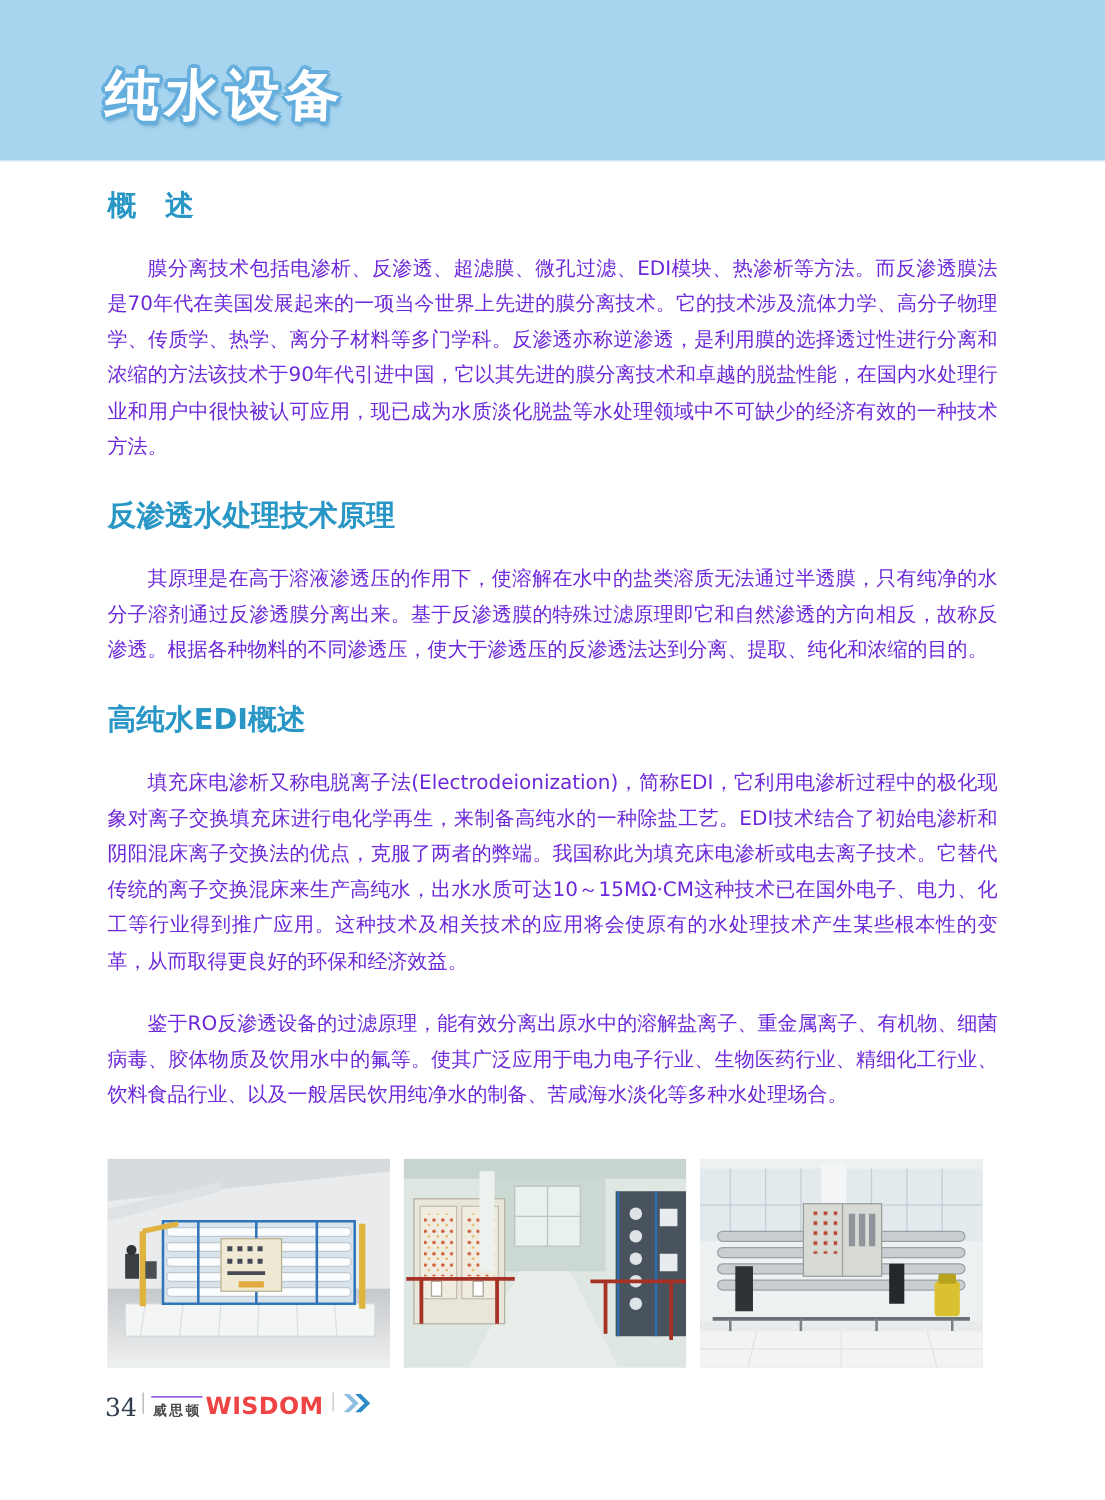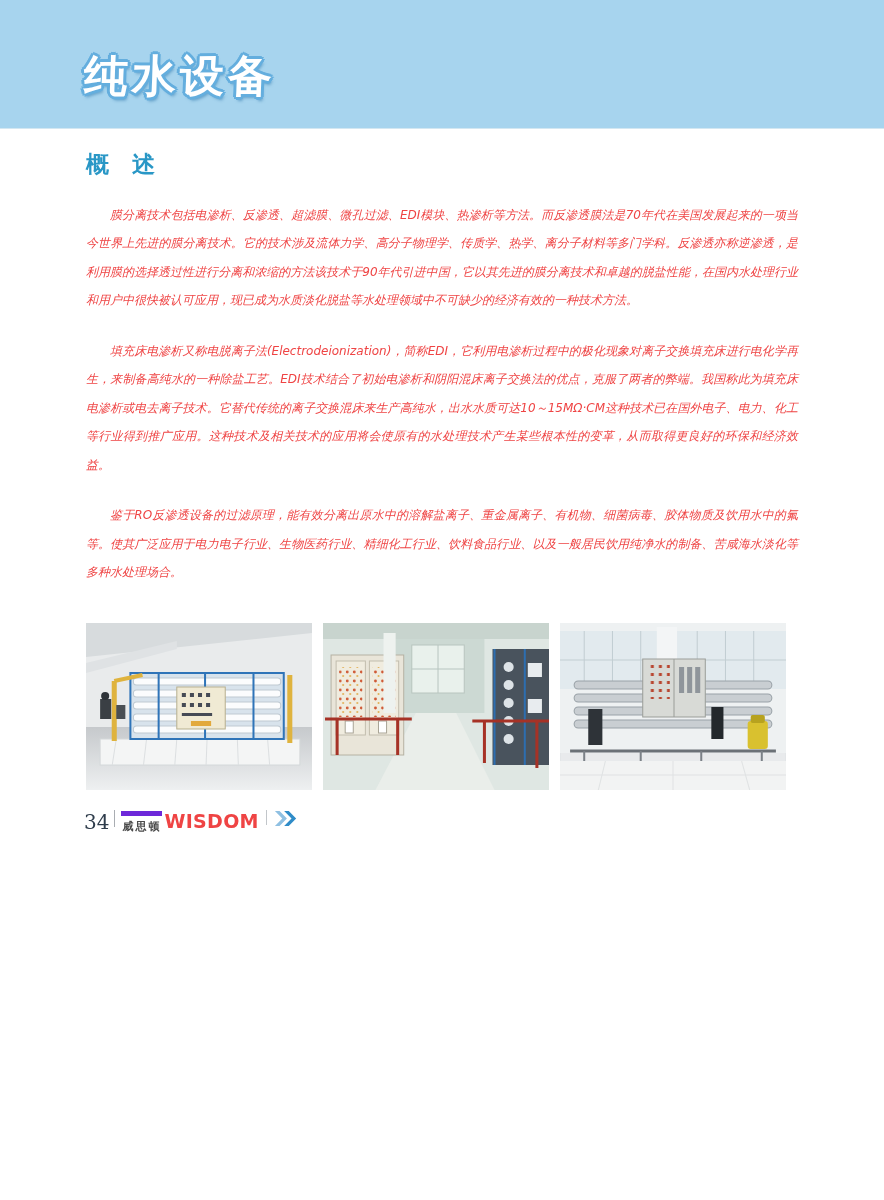--- a/index.html
+++ b/index.html
@@ -37,64 +37,68 @@
 
   
   .content{padding:0 86px 0 86px;}
   .sec-h{
     margin:28px 0 0 0;
     font-size:23px;line-height:1.2;font-weight:700;color:#2997c6;
   }
   .sec-h.first{margin-top:22px;font-family:Liberation Serif, serif;}
   .sec-p{
     margin:22px 0 0 0;
-    font-size:12px;line-height:28.5px;color:#ef4444;
+    font-size:16px;line-height:28.5px;color:#6d28d9;
     text-align:justify;text-justify:inter-character;word-break:break-all;
     text-indent:2em;
-    font-style:italic;
   }
 
   
   .photos{display:flex;gap:11px;width:700px;margin:36px 0 0 0;}
   .photo{
     margin:0;flex:1 1 0;height:167px;overflow:hidden;
     background:#e8eaec;box-shadow:0 0 0 1px #e3e6e8 inset;
   }
   .photo svg{display:block;width:100%;height:100%;}
 
   
   .footer{display:flex;align-items:flex-start;margin:20px 0 0 84px;height:26px;}
   .pageno{font-family:"DejaVu Serif","Liberation Serif",serif;font-size:20px;color:#2f3d4c;}
   .sep{width:1px;height:17px;background:#a9adb2;margin:0 6px 0 5px;}
   .sep2{margin:0 5px 0 7px;height:15px;background:#c2c6ca;}
   .brand-cn{
     font-size:11px;font-weight:700;color:#4a4a4a;letter-spacing:2px;
-    border-top:5px solid #6d28d9;padding:3px 1px 0 1px;align-self:center;
+    border-top:1px solid #6d28d9;padding:3px 1px 0 1px;align-self:center;
   }
   .brand-en{font-size:19px;font-weight:800;color:#ef4444;letter-spacing:.3px;margin-left:2px;}
   .chev{width:24px;height:17px;margin-left:2px;}
 </style>
 </head>
 <body>
 
 <div class="page">
 
   <header class="hero">
     <h1 class="hero-title">纯水设备</h1>
   </header>
 
   <main class="content">
 
     <section>
       <h2 class="sec-h first">概　述</h2>
       <p class="sec-p">膜分离技术包括电渗析、反渗透、超滤膜、微孔过滤、EDI模块、热渗析等方法。而反渗透膜法是70年代在美国发展起来的一项当今世界上先进的膜分离技术。它的技术涉及流体力学、高分子物理学、传质学、热学、离分子材料等多门学科。反渗透亦称逆渗透，是利用膜的选择透过性进行分离和浓缩的方法该技术于90年代引进中国，它以其先进的膜分离技术和卓越的脱盐性能，在国内水处理行业和用户中很快被认可应用，现已成为水质淡化脱盐等水处理领域中不可缺少的经济有效的一种技术方法。</p>
     </section>
 
-
-    <section>
+    <section>
+      <h2 class="sec-h">反渗透水处理技术原理</h2>
+      <p class="sec-p">其原理是在高于溶液渗透压的作用下，使溶解在水中的盐类溶质无法通过半透膜，只有纯净的水分子溶剂通过反渗透膜分离出来。基于反渗透膜的特殊过滤原理即它和自然渗透的方向相反，故称反渗透。根据各种物料的不同渗透压，使大于渗透压的反渗透法达到分离、提取、纯化和浓缩的目的。</p>
+    </section>
+
+    <section>
+      <h2 class="sec-h">高纯水EDI概述</h2>
       <p class="sec-p">填充床电渗析又称电脱离子法(Electrodeionization)，简称EDI，它利用电渗析过程中的极化现象对离子交换填充床进行电化学再生，来制备高纯水的一种除盐工艺。EDI技术结合了初始电渗析和阴阳混床离子交换法的优点，克服了两者的弊端。我国称此为填充床电渗析或电去离子技术。它替代传统的离子交换混床来生产高纯水，出水水质可达10～15MΩ·CM这种技术已在国外电子、电力、化工等行业得到推广应用。这种技术及相关技术的应用将会使原有的水处理技术产生某些根本性的变革，从而取得更良好的环保和经济效益。</p>
     </section>
 
     <section>
       <p class="sec-p">鉴于RO反渗透设备的过滤原理，能有效分离出原水中的溶解盐离子、重金属离子、有机物、细菌病毒、胶体物质及饮用水中的氟等。使其广泛应用于电力电子行业、生物医药行业、精细化工行业、饮料食品行业、以及一般居民饮用纯净水的制备、苦咸海水淡化等多种水处理场合。</p>
     </section>
 
     <div class="photos">
 
       <figure class="photo" aria-label="reverse-osmosis-membrane-skid-photo">

